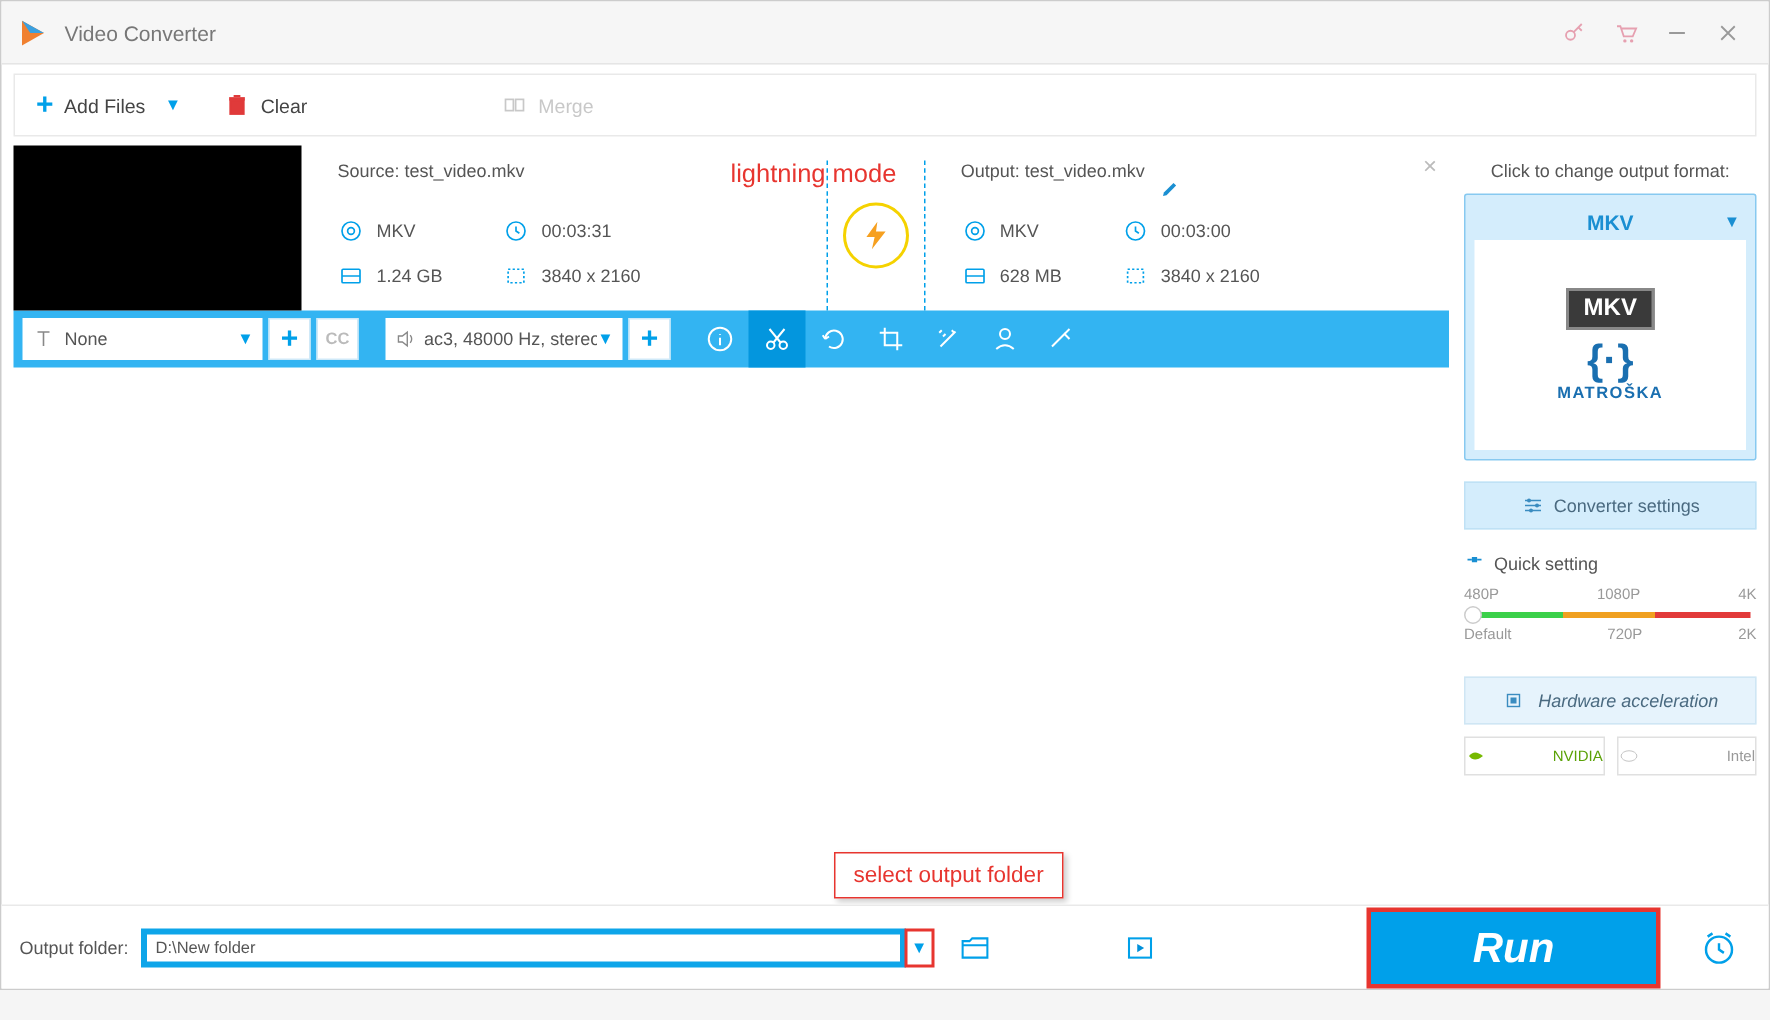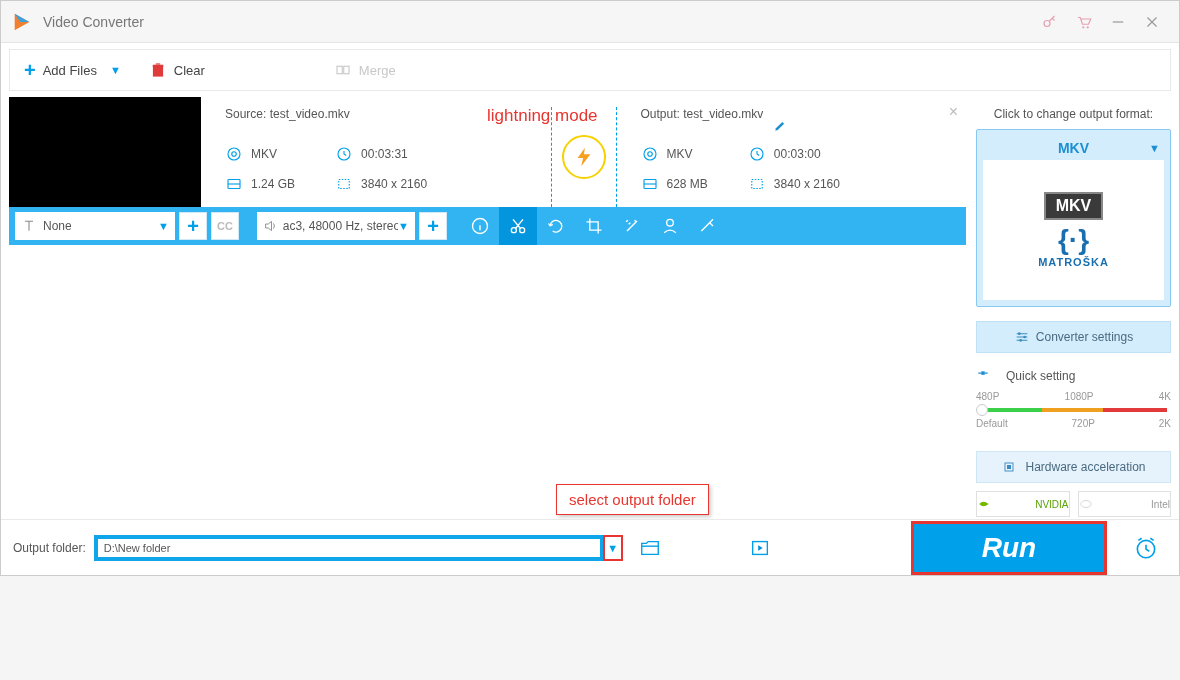--- a/index.html
+++ b/index.html
@@ -1,17 +1,17 @@
 <!DOCTYPE html>
 <html><head>
 <meta charset="utf-8">
 <style>
 * { box-sizing: border-box; margin: 0; padding: 0; font-family: "Segoe UI", Tahoma, sans-serif; }
 body { background: #f5f5f5; width: 1180px; height: 680px; overflow: hidden; }
-.window { width: 1180px; height: 576px; background: #fff; border: 1px solid #ccc; display: flex; flex-direction: column; position: relative; }
+.window { width: 1180px; height: 660px; background: #fff; border: 1px solid #ccc; display: flex; flex-direction: column; position: relative; }
 
 
 .titlebar { height: 42px; background: #f6f6f6; display: flex; align-items: center; padding: 0 10px; border-bottom: 1px solid #e5e5e5; }
 .titlebar .logo { width: 22px; height: 22px; margin-right: 10px; }
 .titlebar .title { color: #777; font-size: 14px; flex: 1; }
 .titlebar .ctrl { width: 34px; height: 34px; display: flex; align-items: center; justify-content: center; color: #bbb; cursor: pointer; }
 .titlebar .ctrl svg { width: 18px; height: 18px; }
 
 
 .toolbar { height: 42px; background: #fff; border: 1px solid #e9e9e9; margin: 6px 8px; display: flex; align-items: center; }
@@ -54,26 +54,26 @@
 .ab-icon svg { width: 20px; height: 20px; }
 
 
 .rp-label { font-size: 12px; color: #555; text-align: center; margin: 10px 0 8px; }
 .rp-format { background: #d4edfc; border: 1px solid #87c9f0; border-radius: 2px; padding: 6px; cursor: pointer; }
 .rp-format-head { display: flex; justify-content: center; align-items: center; color: #1a8fd2; font-size: 14px; font-weight: 600; padding: 4px 0; position: relative; }
 .rp-format-head .chev3 { position: absolute; right: 4px; font-size: 11px; }
 .rp-format-body { background: #fff; height: 140px; display: flex; align-items: center; justify-content: center; flex-direction: column; }
 .rp-btn { height: 32px; background: #d4edfc; border: 1px solid #bfe1f5; display: flex; align-items: center; justify-content: center; gap: 6px; font-size: 12px; color: #4a6a80; margin-top: 14px; cursor: pointer; }
 .rp-quick { margin-top: 16px; font-size: 12px; color: #555; }
-.rp-quick-h { display: flex; align-items: center; gap: 16px; }
+.rp-quick-h { display: flex; align-items: center; gap: 6px; }
 .rp-slider { margin-top: 8px; position: relative; height: 46px; }
 .rp-slider .labels { display: flex; justify-content: space-between; font-size: 10px; color: #999; }
 .rp-slider .track { height: 4px; margin: 6px 4px; background: linear-gradient(to right, #3bd04a 0%, #3bd04a 33%, #f0a020 33%, #f0a020 66%, #e23a3a 66%, #e23a3a 100%); position: relative; }
 .rp-slider .thumb { width: 12px; height: 12px; border-radius: 50%; background: #fff; border: 1px solid #ccc; position: absolute; top: -4px; left: -4px; }
-.rp-hw { height: 32px; background: #e6f3fc; border: 1px solid #cfe6f4; display: flex; align-items: center; justify-content: center; gap: 8px; font-size: 12px; color: #4a6a80; margin-top: 14px; cursor: pointer; }
+.rp-hw { height: 32px; background: #e6f3fc; border: 1px solid #cfe6f4; display: flex; align-items: center; justify-content: center; gap: 8px; font-size: 12px; color: #4a6a80; margin-top: 14px; cursor: pointer; font-style: italic; }
 .rp-gpu { display: flex; gap: 8px; margin-top: 8px; }
 .gpu-chip { flex: 1; height: 26px; border: 1px solid #e0e0e0; display: flex; align-items: center; justify-content: space-between; font-size: 10px; gap: 4px; color: #999; }
 .gpu-chip.nvidia { color: #5aa206; }
 
 
 .bottombar { height: 56px; border-top: 1px solid #e9e9e9; display: flex; align-items: center; padding: 0 12px; position: relative; background: #fff; }
 .bb-label { font-size: 12px; color: #555; margin-right: 8px; }
 .bb-input { height: 26px; width: 510px; border: 4px solid #0ea5e9; font-size: 11px; padding: 0 6px; color: #555; }
 .bb-chev { width: 20px; height: 26px; border: 2px solid #e7352f; display: flex; align-items: center; justify-content: center; color: #00a0e9; font-size: 11px; margin-left: -1px; cursor: pointer; }
 .bb-ico { width: 30px; height: 30px; display: flex; align-items: center; justify-content: center; color: #0090da; margin-left: 12px; cursor: pointer; }

